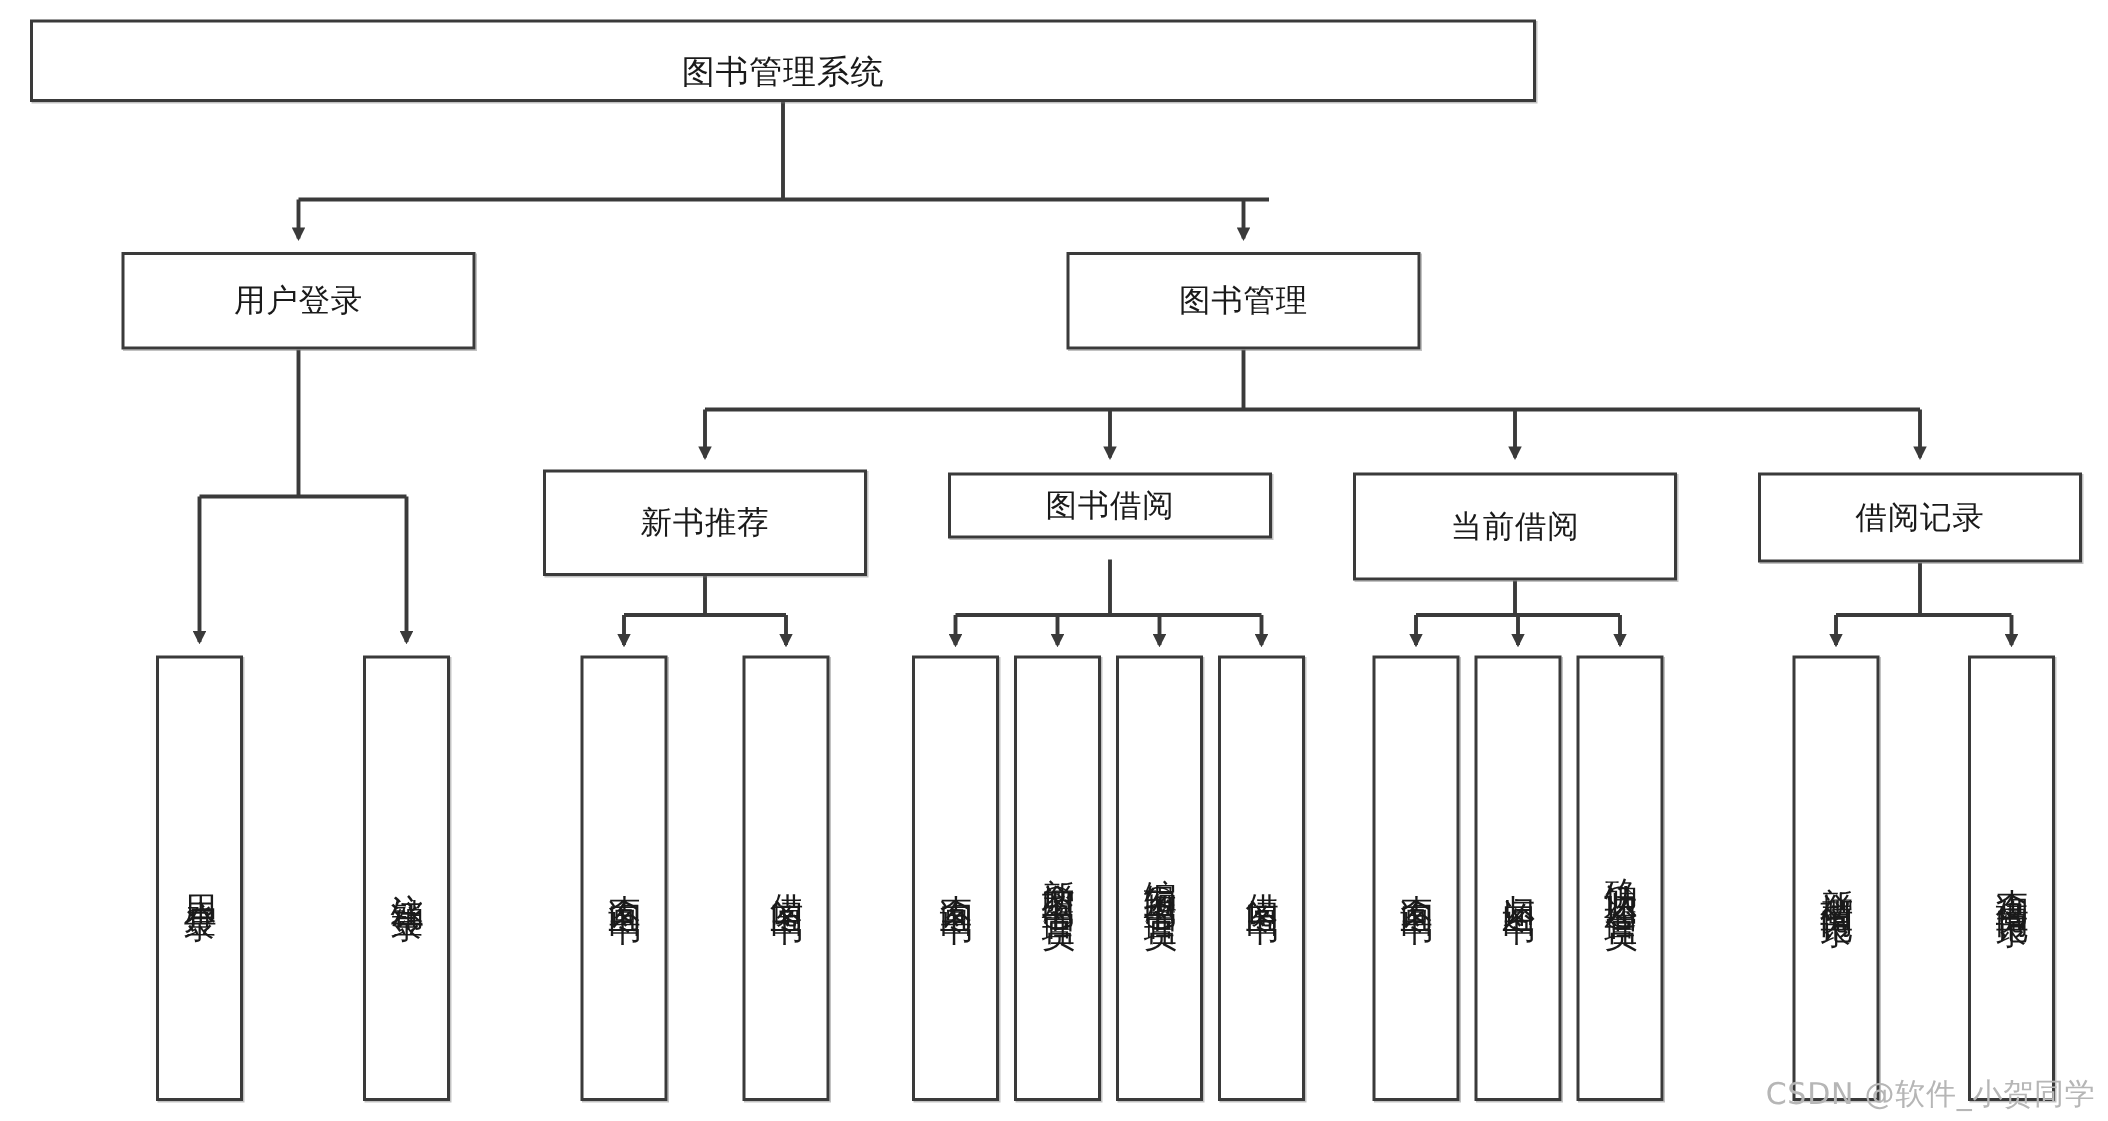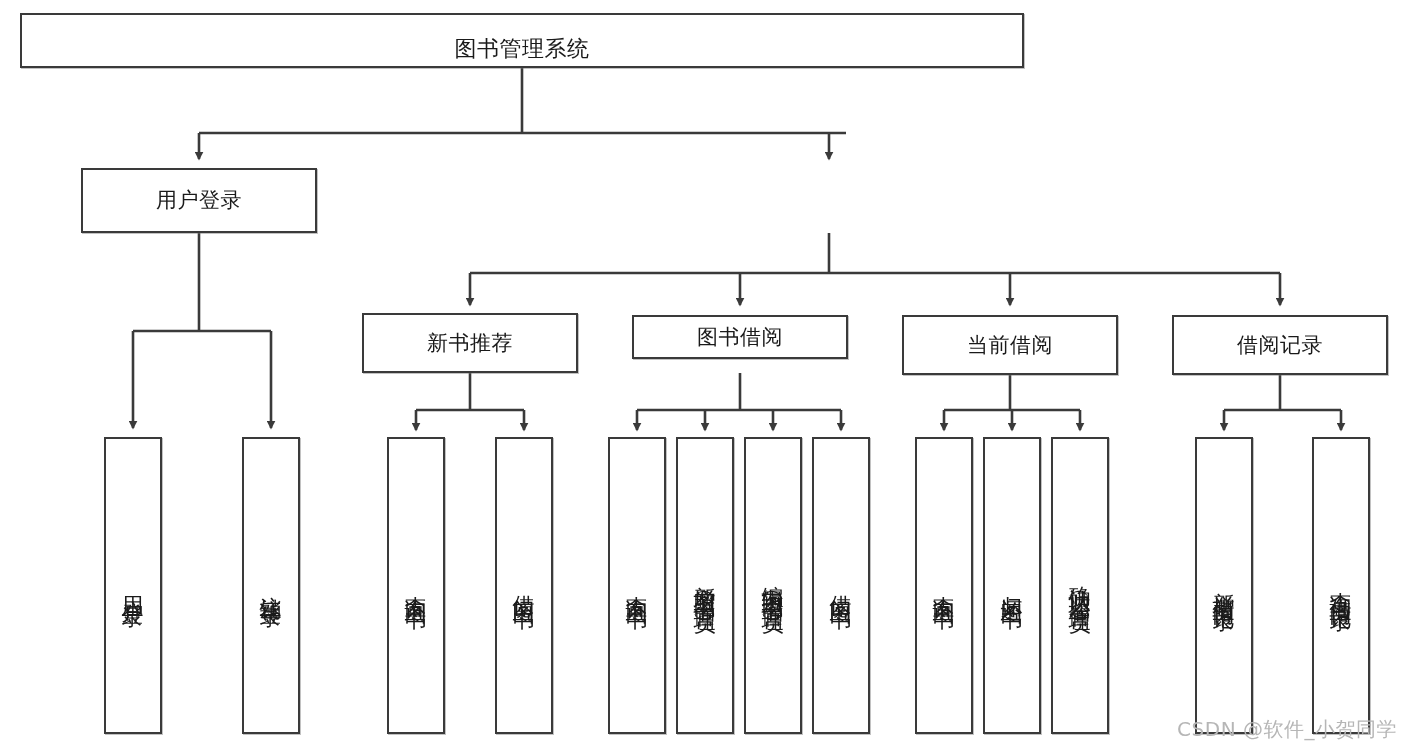--- a/index.html
+++ b/index.html
@@ -133,28 +133,31 @@
     </g>
   </svg>
 
   <div class="node horiz root" style="left:20px; top:13px; width:1004px; height:55px;">
     <span class="node-label">图书管理系统</span>
   </div>
 
   <div class="node horiz" style="left:81px; top:168px; width:236px; height:65px;">
     <span class="node-label">用户登录</span>
   </div>
-
-  <div class="node horiz" style="left:362px; top:313px; width:216px; height:60px;">
+  <div class="node horiz" style="left:711px; top:168px; width:236px; height:65px;">
+    <span class="node-label">图书管理</span>
+  </div>
+
+  <div class="node horiz" style="left:362px; top:313px; width:216px; height:71px;">
     <span class="node-label">新书推荐</span>
   </div>
   <div class="node horiz" style="left:632px; top:315px; width:216px; height:44px;">
     <span class="node-label">图书借阅</span>
   </div>
-  <div class="node horiz" style="left:902px; top:315px; width:216px; height:60px;">
+  <div class="node horiz" style="left:902px; top:315px; width:216px; height:72px;">
     <span class="node-label">当前借阅</span>
   </div>
   <div class="node horiz" style="left:1172px; top:315px; width:216px; height:60px;">
     <span class="node-label">借阅记录</span>
   </div>
 
   <div class="node vert" style="left:104px; top:437px; width:58px; height:297px;">
     <span class="node-label">用户登录</span>
   </div>
   <div class="node vert" style="left:242px; top:437px; width:58px; height:297px;">

